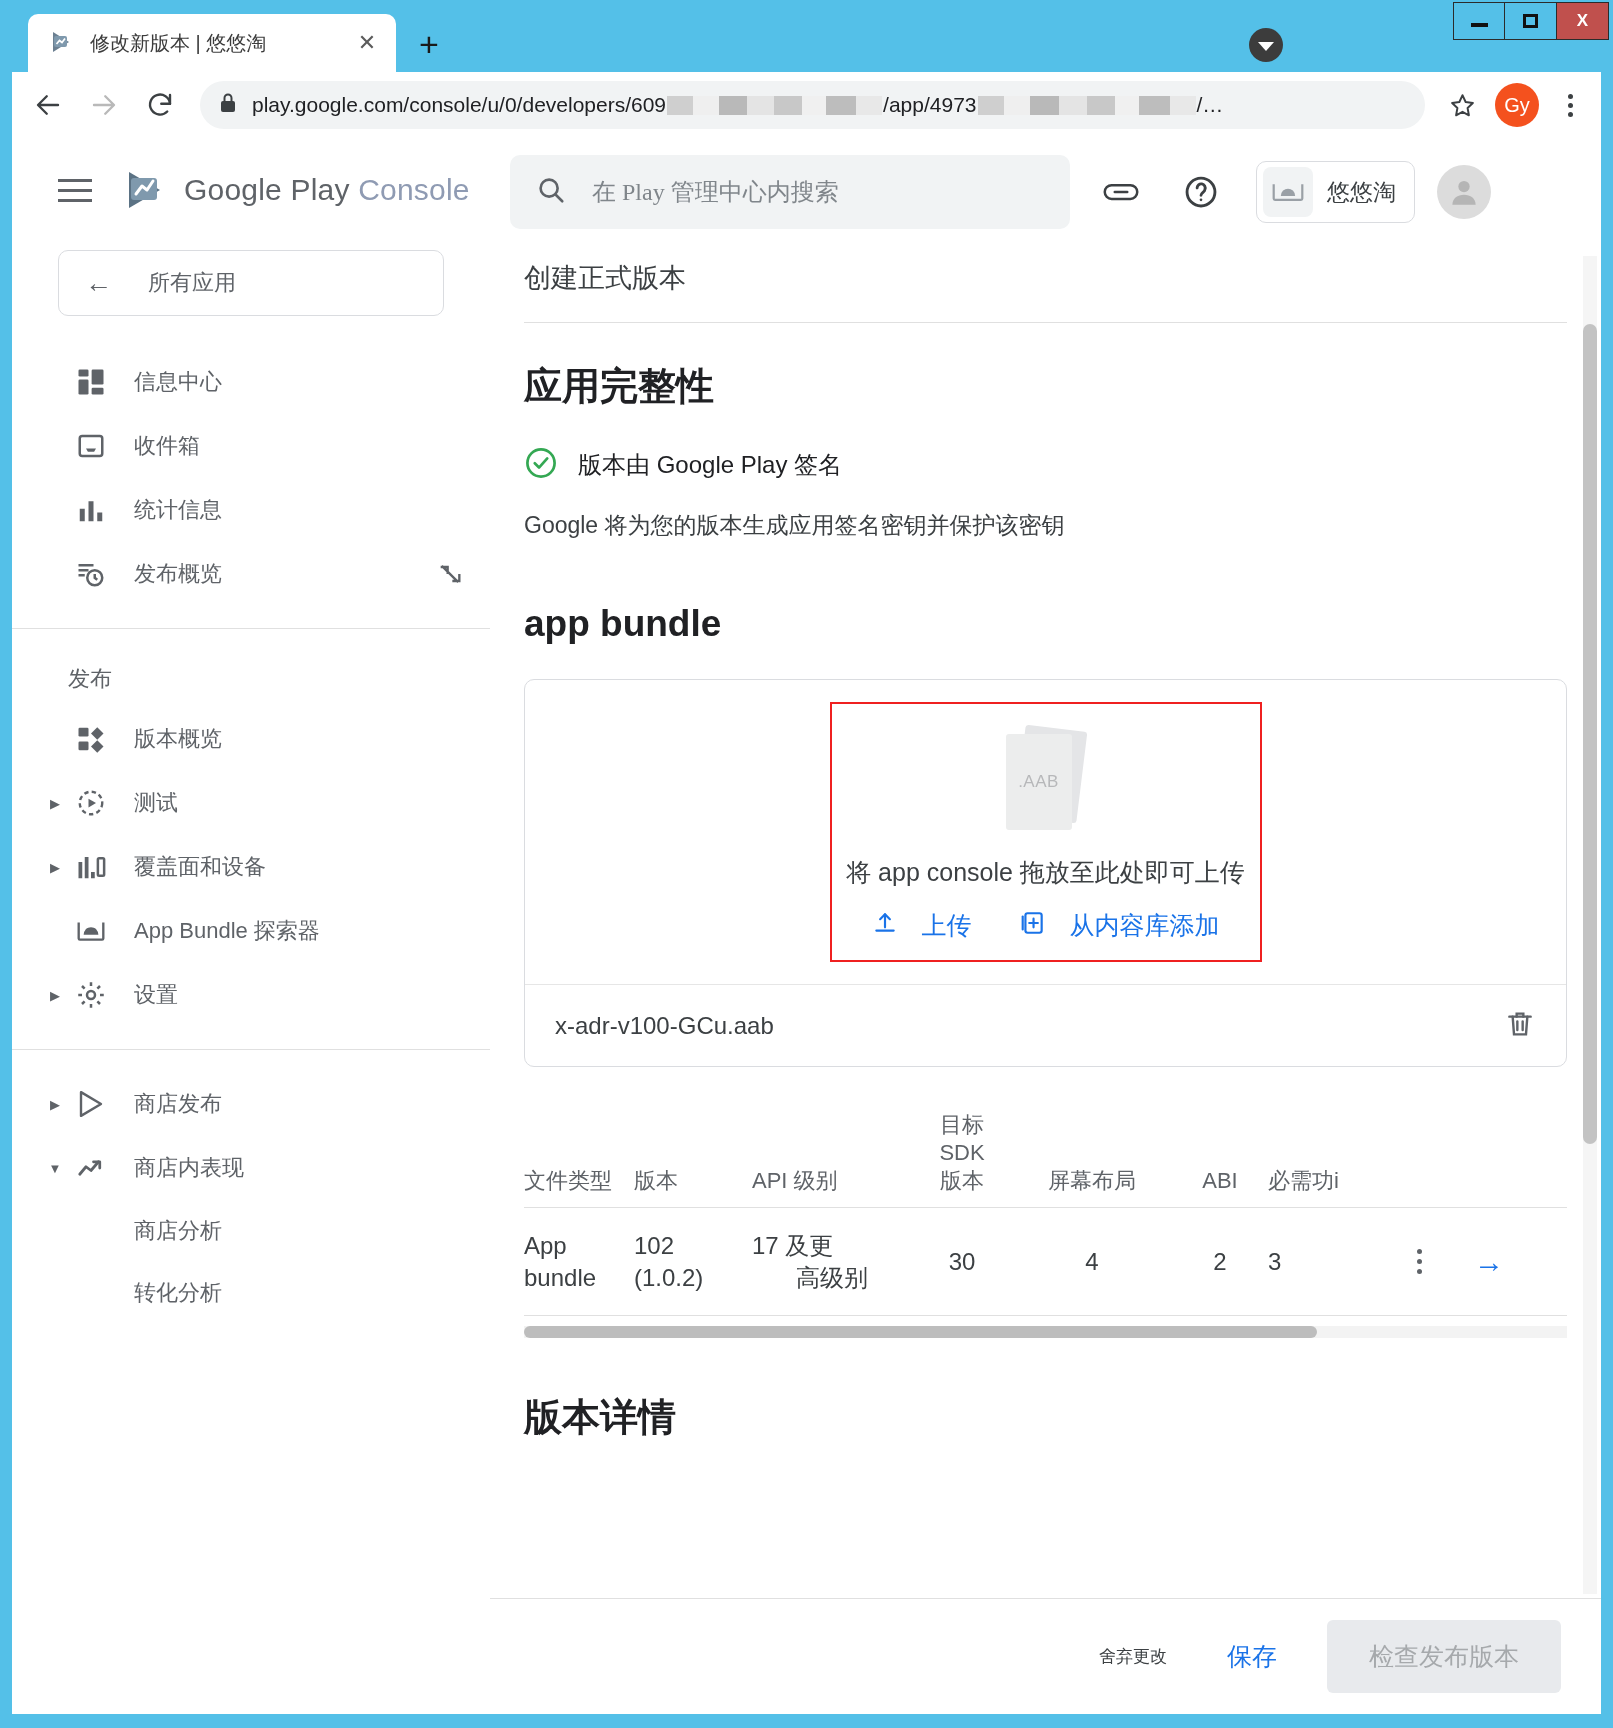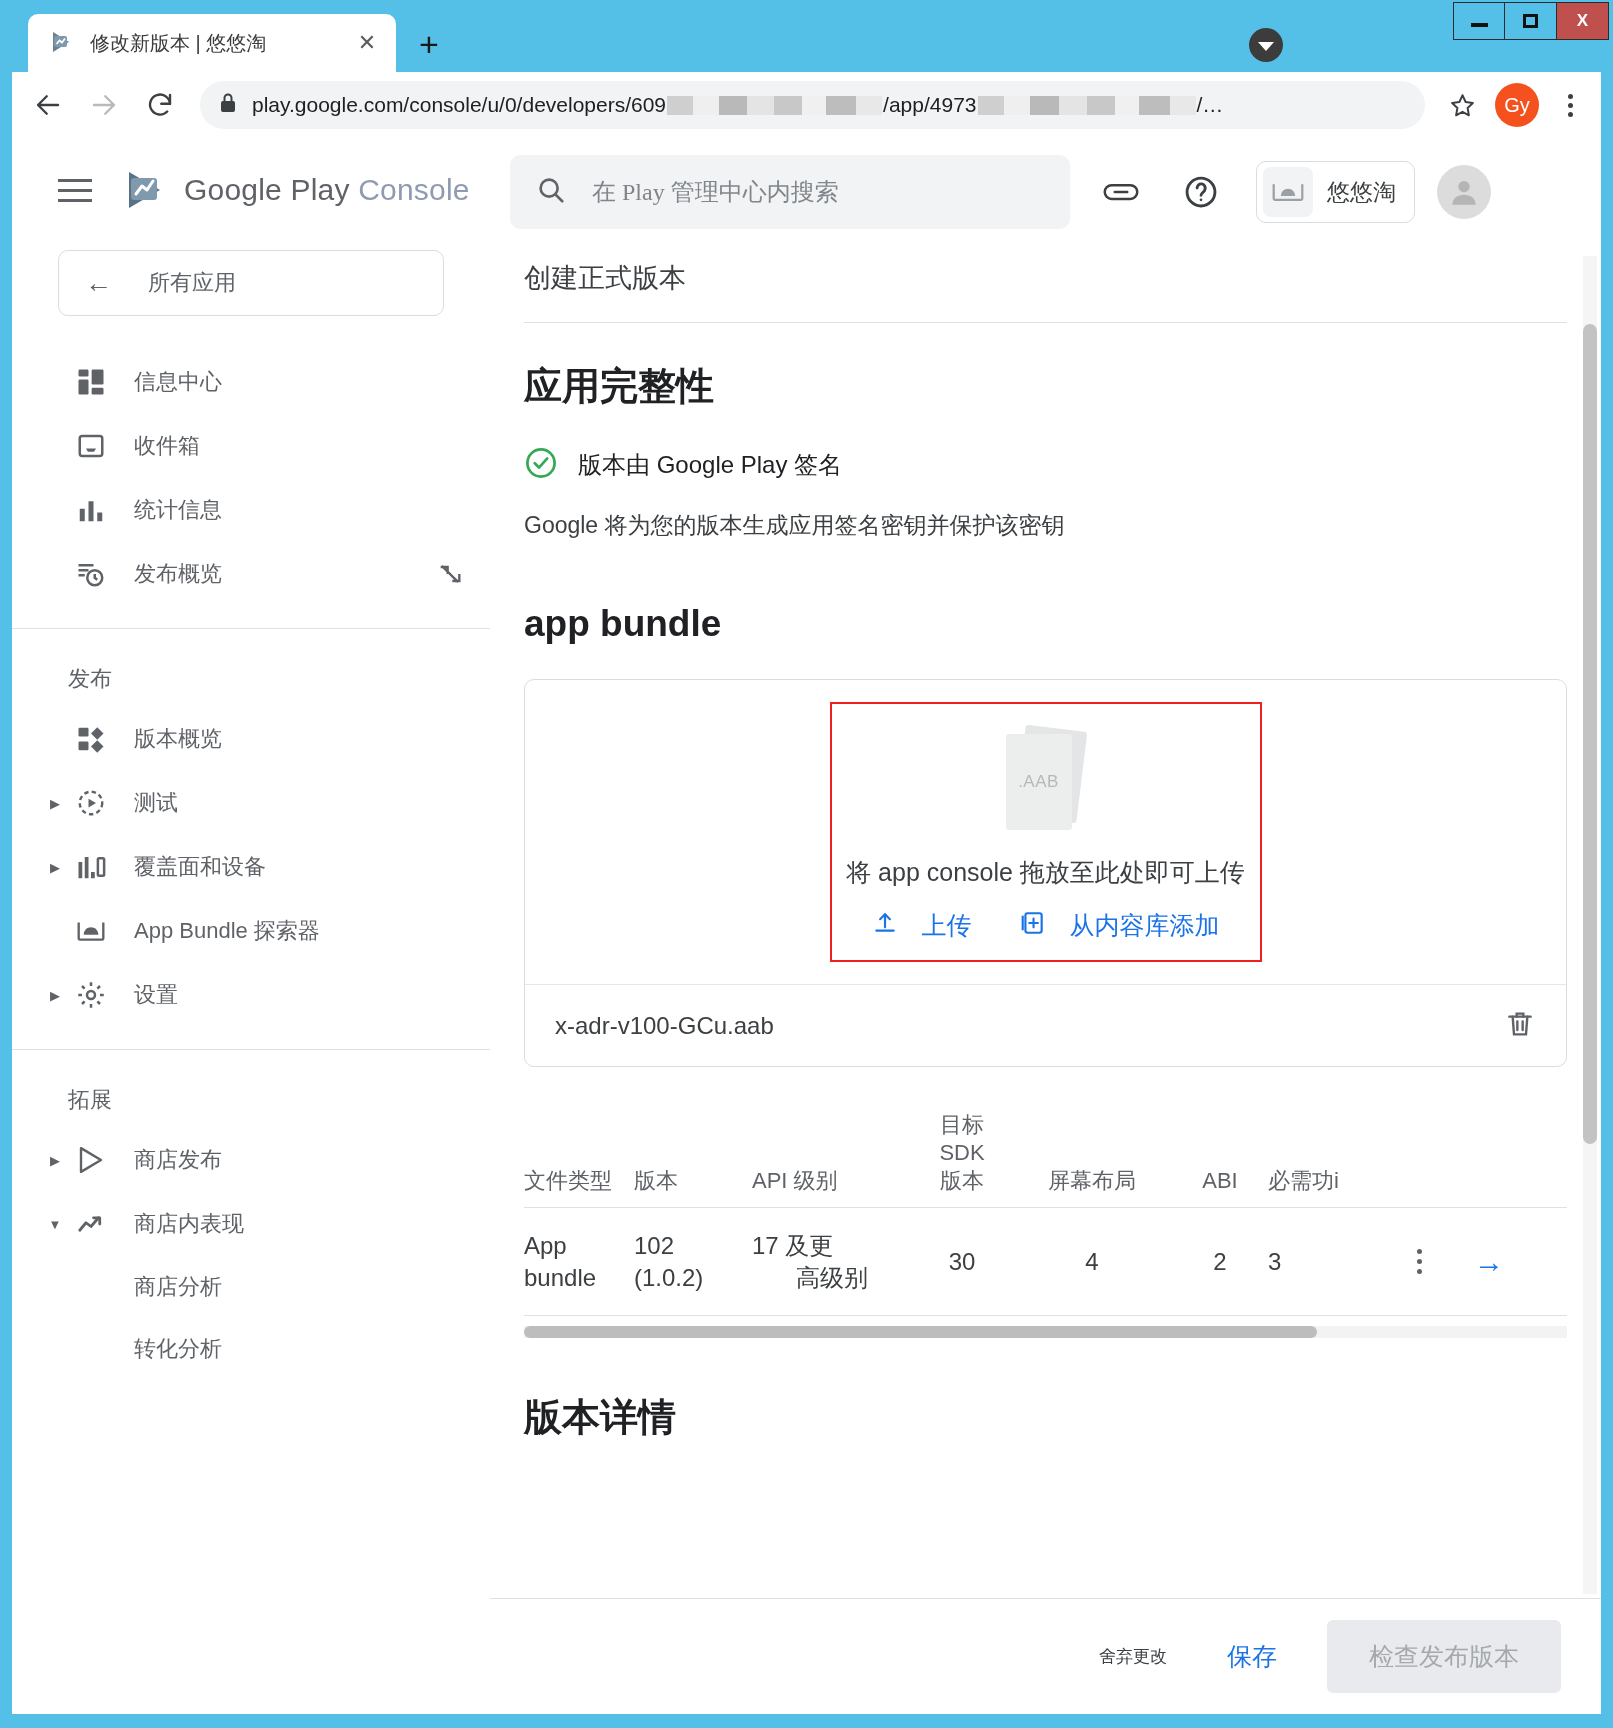--- a/index.html
+++ b/index.html
@@ -563,21 +563,20 @@
             <svg width="30" height="30" viewBox="0 0 24 24" fill="none" stroke="#5f6368" stroke-width="2">
                 <circle cx="12" cy="12" r="3.2"></circle>
                 <path d="M12 1.8v3M12 19.2v3M1.8 12h3M19.2 12h3M4.8 4.8l2.1 2.1M17.1 17.1l2.1 2.1M19.2 4.8l-2.1 2.1M6.9 17.1l-2.1 2.1"></path>
               </svg>
           </span>
           <span class="nlabel">设置</span>
         </div>
 
         <div class="nav-divider"></div>
 
-        <div class="nav-section">拓展</div>
 
         <div class="nav-item">
           <span class="expander">▶</span>
           <span class="nicon">
             <svg width="30" height="30" viewBox="0 0 24 24" fill="none" stroke="#5f6368" stroke-width="1.9" stroke-linejoin="round">
                 <path d="M4 2.5L20 12 4 21.5z"></path>
               </svg>
           </span>
           <span class="nlabel">商店发布</span>
         </div>

